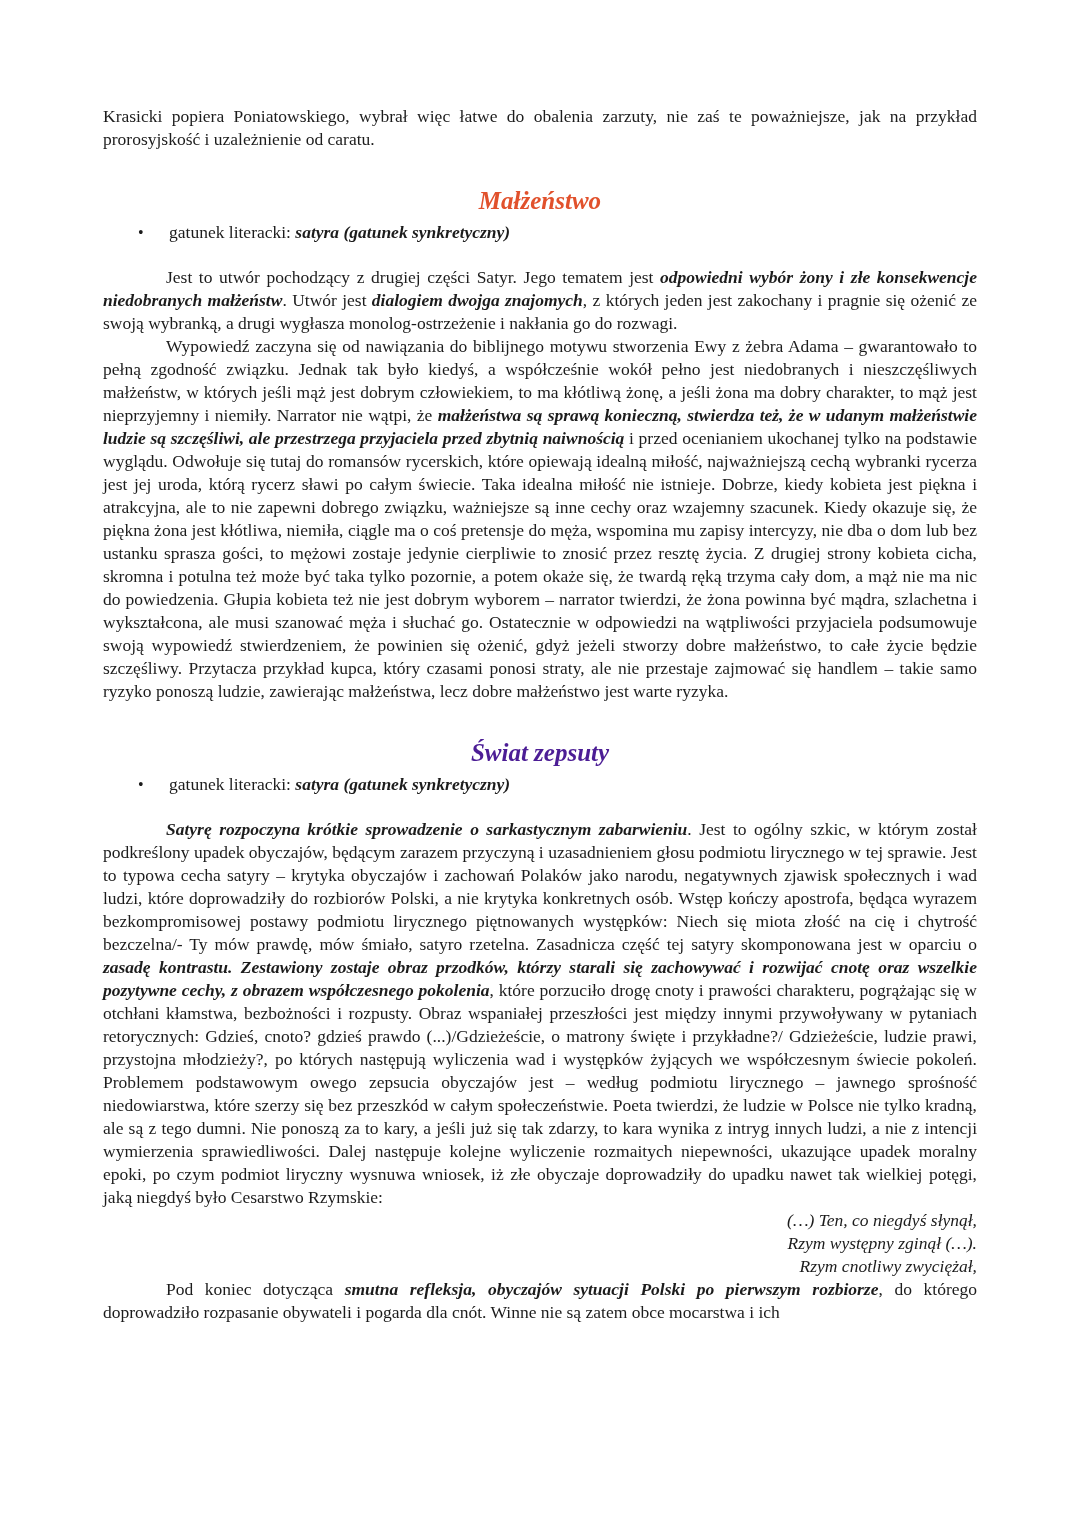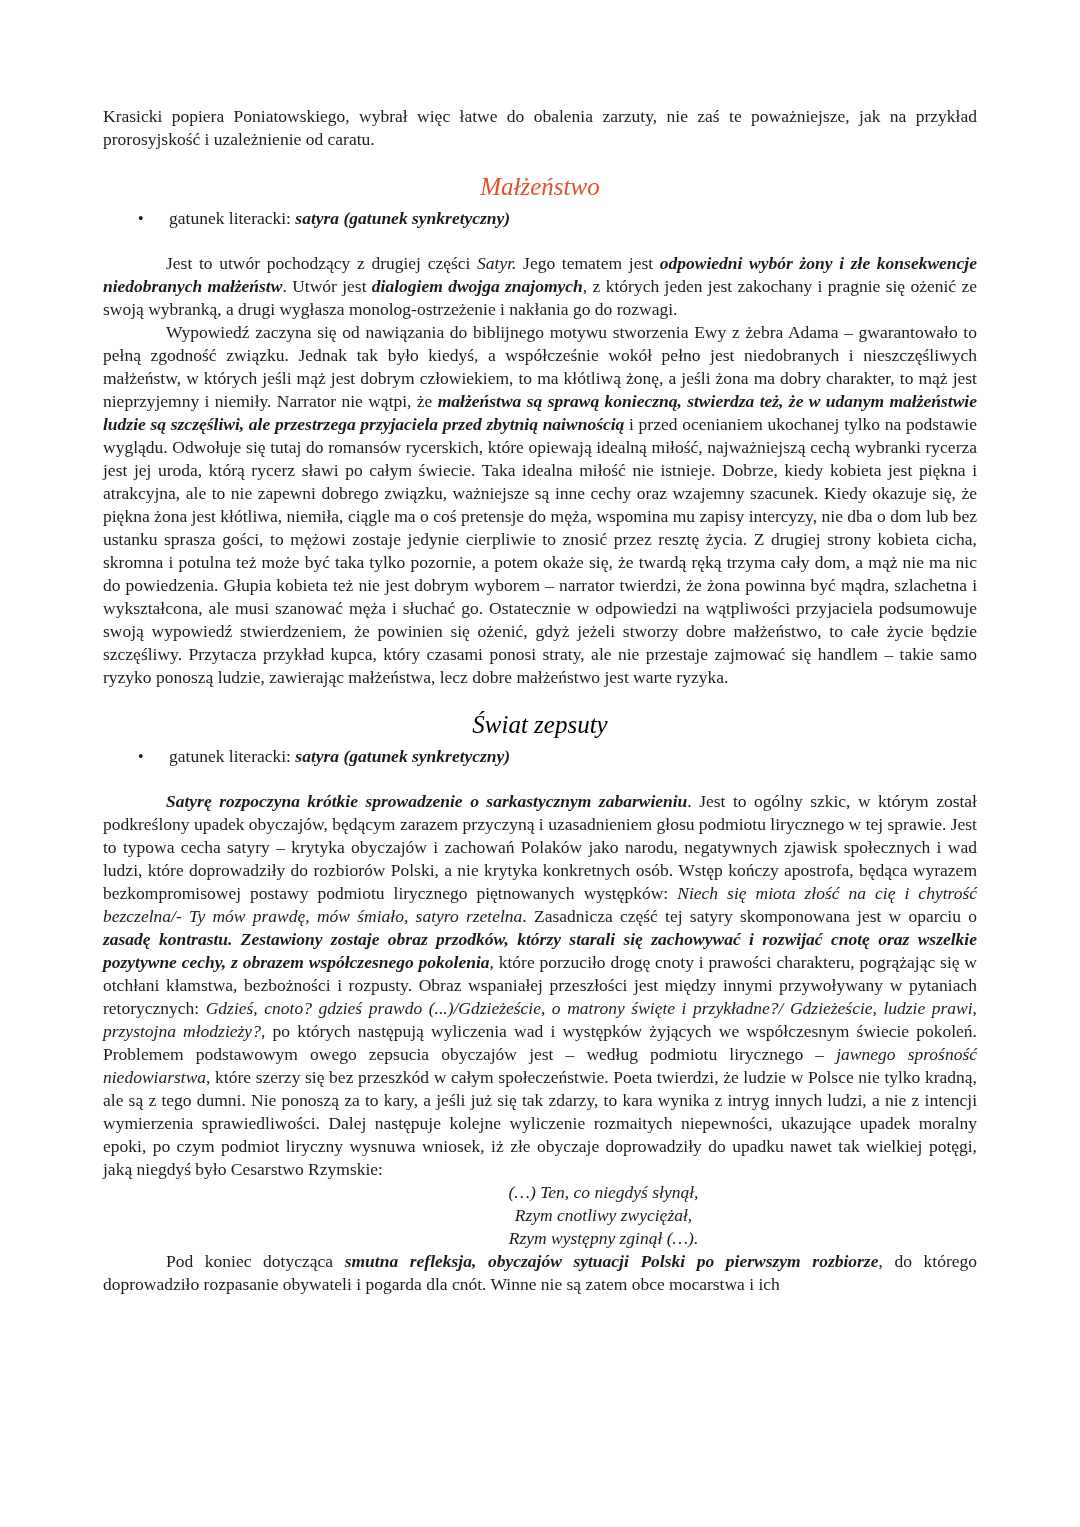--- a/index.html
+++ b/index.html
@@ -24,46 +24,46 @@
     text-align: justify;
   }
   .para {
     margin: 0;
     text-indent: 63px;
   }
   .para.noindent {
     text-indent: 0;
   }
   .section-title {
-    margin: 21px 0 5px 0;
+    margin: 35px 0 5px 0;
     text-align: center;
     text-indent: 0;
     font-size: 25px;
     line-height: 30px;
-    font-weight: 400;
+    font-weight: 700;
     font-style: italic;
   }
   .bullet-row {
     display: flex;
     align-items: baseline;
     text-align: left;
     margin: 0 0 22px 35px;
   }
   .bullet-glyph {
     flex: 0 0 31px;
     font-size: 16px;
   }
   .bullet-text { }
   .seg-normal { }
   .seg-bold { font-weight: 700; font-style: italic; }
-  .seg-italic { font-style: italic; }
+  .seg-italic { }
   .quote-block {
     padding-left: 127px;
     font-style: italic;
-    text-align: center;
+    text-align: right;
   }
   .quote-line { }
 </style>
 </head>
 <body style="background: rgb(255, 255, 255);">
 
 <div class="page" style="color: rgb(28, 28, 28);">
 
   <p class="para noindent"><span class="seg-normal">Krasicki popiera Poniatowskiego, wybrał więc łatwe do obalenia zarzuty, nie zaś te poważniejsze, jak na przykład prorosyjskość i uzależnienie od caratu.</span></p>
 
@@ -71,30 +71,30 @@
 
   <div class="bullet-row">
     <span class="bullet-glyph">•</span>
     <span class="bullet-text"><span class="seg-normal">gatunek literacki: </span><span class="seg-bold">satyra (gatunek synkretyczny)</span></span>
   </div>
 
   <p class="para"><span class="seg-normal">Jest to utwór pochodzący z drugiej części </span><span class="seg-italic">Satyr.</span><span class="seg-normal"> Jego tematem jest </span><span class="seg-bold">odpowiedni wybór żony i złe konsekwencje niedobranych małżeństw</span><span class="seg-normal">. Utwór jest </span><span class="seg-bold">dialogiem dwojga znajomych</span><span class="seg-normal">, z których jeden jest zakochany i pragnie się ożenić ze swoją wybranką, a drugi wygłasza monolog-ostrzeżenie i nakłania go do rozwagi.</span></p>
 
   <p class="para"><span class="seg-normal">Wypowiedź zaczyna się od nawiązania do biblijnego motywu stworzenia Ewy z żebra Adama – gwarantowało to pełną zgodność związku. Jednak tak było kiedyś, a współcześnie wokół pełno jest niedobranych i nieszczęśliwych małżeństw, w których jeśli mąż jest dobrym człowiekiem, to ma kłótliwą żonę, a jeśli żona ma dobry charakter, to mąż jest nieprzyjemny i niemiły. Narrator nie wątpi, że </span><span class="seg-bold">małżeństwa są sprawą konieczną, stwierdza też, że w udanym małżeństwie ludzie są szczęśliwi, ale przestrzega przyjaciela przed zbytnią naiwnością</span><span class="seg-normal"> i przed ocenianiem ukochanej tylko na podstawie wyglądu. Odwołuje się tutaj do romansów rycerskich, które opiewają idealną miłość, najważniejszą cechą wybranki rycerza jest jej uroda, którą rycerz sławi po całym świecie. Taka idealna miłość nie istnieje. Dobrze, kiedy kobieta jest piękna i atrakcyjna, ale to nie zapewni dobrego związku, ważniejsze są inne cechy oraz wzajemny szacunek. Kiedy okazuje się, że piękna żona jest kłótliwa, niemiła, ciągle ma o coś pretensje do męża, wspomina mu zapisy intercyzy, nie dba o dom lub bez ustanku sprasza gości, to mężowi zostaje jedynie cierpliwie to znosić przez resztę życia. Z drugiej strony kobieta cicha, skromna i potulna też może być taka tylko pozornie, a potem okaże się, że twardą ręką trzyma cały dom, a mąż nie ma nic do powiedzenia. Głupia kobieta też nie jest dobrym wyborem – narrator twierdzi, że żona powinna być mądra, szlachetna i wykształcona, ale musi szanować męża i słuchać go. Ostatecznie w odpowiedzi na wątpliwości przyjaciela podsumowuje swoją wypowiedź stwierdzeniem, że powinien się ożenić, gdyż jeżeli stworzy dobre małżeństwo, to całe życie będzie szczęśliwy. Przytacza przykład kupca, który czasami ponosi straty, ale nie przestaje zajmować się handlem – takie samo ryzyko ponoszą ludzie, zawierając małżeństwa, lecz dobre małżeństwo jest warte ryzyka.</span></p>
 
-  <h2 class="section-title" style="color: #000000;">Świat zepsuty</h2>
+  <h2 class="section-title" style="color: #4c1d95;">Świat zepsuty</h2>
 
   <div class="bullet-row">
     <span class="bullet-glyph">•</span>
     <span class="bullet-text"><span class="seg-normal">gatunek literacki: </span><span class="seg-bold">satyra (gatunek synkretyczny)</span></span>
   </div>
 
   <p class="para"><span class="seg-bold">Satyrę rozpoczyna krótkie sprowadzenie o sarkastycznym zabarwieniu</span><span class="seg-normal">. Jest to ogólny szkic, w którym został podkreślony upadek obyczajów, będącym zarazem przyczyną i uzasadnieniem głosu podmiotu lirycznego w tej sprawie. Jest to typowa cecha satyry – krytyka obyczajów i zachowań Polaków jako narodu, negatywnych zjawisk społecznych i wad ludzi, które doprowadziły do rozbiorów Polski, a nie krytyka konkretnych osób. Wstęp kończy apostrofa, będąca wyrazem bezkompromisowej postawy podmiotu lirycznego piętnowanych występków: </span><span class="seg-italic">Niech się miota złość na cię i chytrość bezczelna/- Ty mów prawdę, mów śmiało, satyro rzetelna</span><span class="seg-normal">. Zasadnicza część tej satyry skomponowana jest w oparciu o </span><span class="seg-bold">zasadę kontrastu. Zestawiony zostaje obraz przodków, którzy starali się zachowywać i rozwijać cnotę oraz wszelkie pozytywne cechy, z obrazem współczesnego pokolenia</span><span class="seg-normal">, które porzuciło drogę cnoty i prawości charakteru, pogrążając się w otchłani kłamstwa, bezbożności i rozpusty. Obraz wspaniałej przeszłości jest między innymi przywoływany w pytaniach retorycznych: </span><span class="seg-italic">Gdzieś, cnoto? gdzieś prawdo (...)/Gdzieżeście, o matrony święte i przykładne?/ Gdzieżeście, ludzie prawi, przystojna młodzieży?</span><span class="seg-normal">, po których następują wyliczenia wad i występków żyjących we współczesnym świecie pokoleń. Problemem podstawowym owego zepsucia obyczajów jest – według podmiotu lirycznego – </span><span class="seg-italic">jawnego sprośność niedowiarstwa</span><span class="seg-normal">, które szerzy się bez przeszkód w całym społeczeństwie. Poeta twierdzi, że ludzie w Polsce nie tylko kradną, ale są z tego dumni. Nie ponoszą za to kary, a jeśli już się tak zdarzy, to kara wynika z intryg innych ludzi, a nie z intencji wymierzenia sprawiedliwości. Dalej następuje kolejne wyliczenie rozmaitych niepewności, ukazujące upadek moralny epoki, po czym podmiot liryczny wysnuwa wniosek, iż złe obyczaje doprowadziły do upadku nawet tak wielkiej potęgi, jaką niegdyś było Cesarstwo Rzymskie:</span></p>
 
   <div class="quote-block">
     <div class="quote-line">(…) Ten, co niegdyś słynął,</div>
+    <div class="quote-line">Rzym występny zginął (…).</div>
     <div class="quote-line">Rzym cnotliwy zwyciężał,</div>
-    <div class="quote-line">Rzym występny zginął (…).</div>
   </div>
 
   <p class="para"><span class="seg-normal">Pod koniec dotycząca </span><span class="seg-bold">smutna refleksja, obyczajów sytuacji Polski po pierwszym rozbiorze</span><span class="seg-normal">, do którego doprowadziło rozpasanie obywateli i pogarda dla cnót. Winne nie są zatem obce mocarstwa i ich</span></p>
 
 </div>
 
 </body></html>

